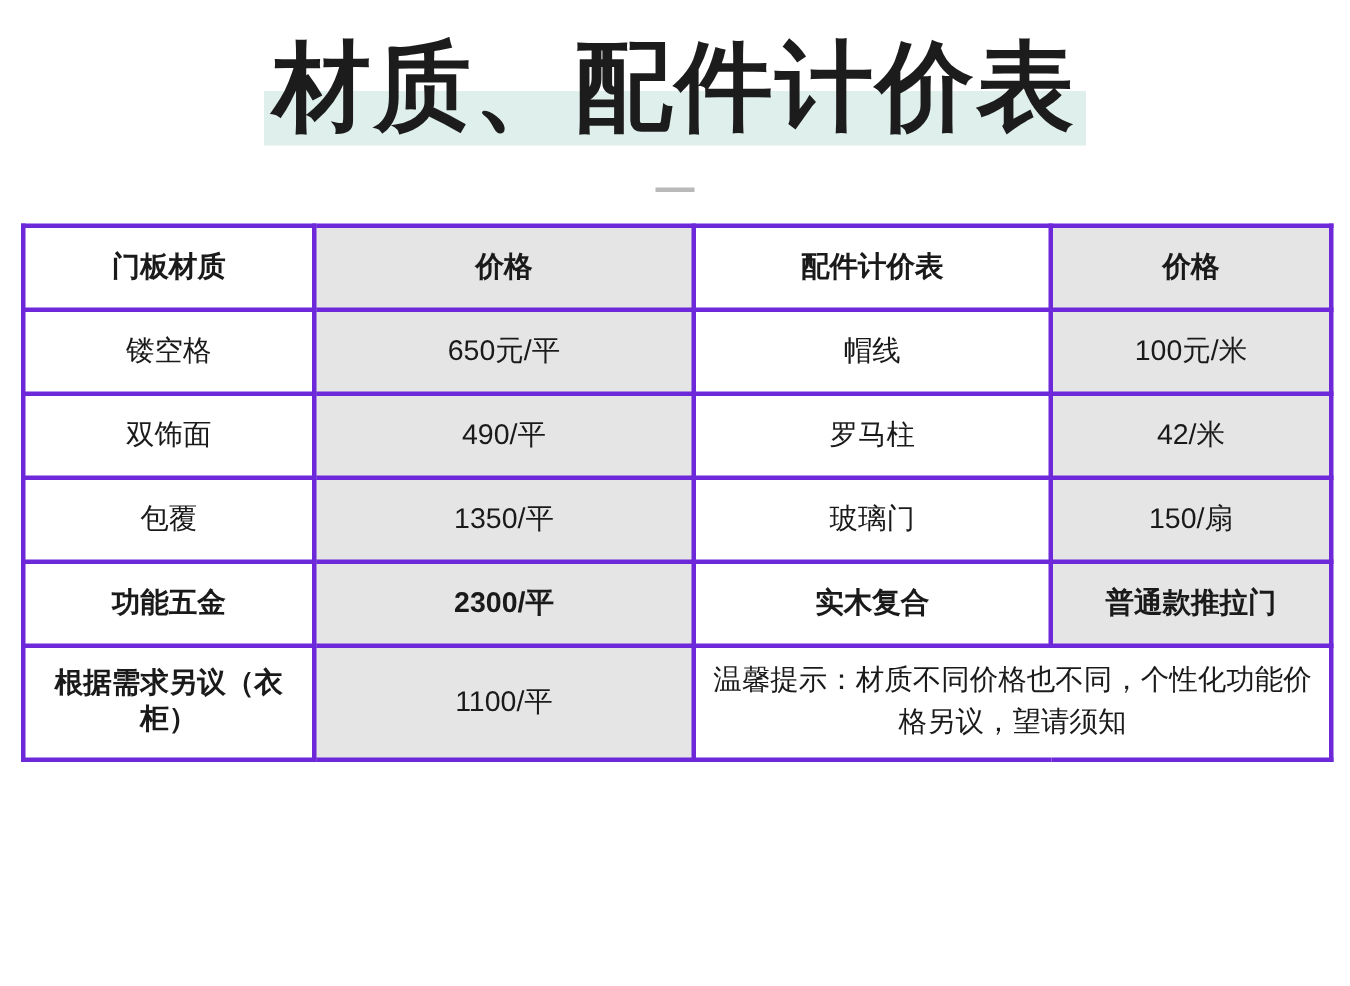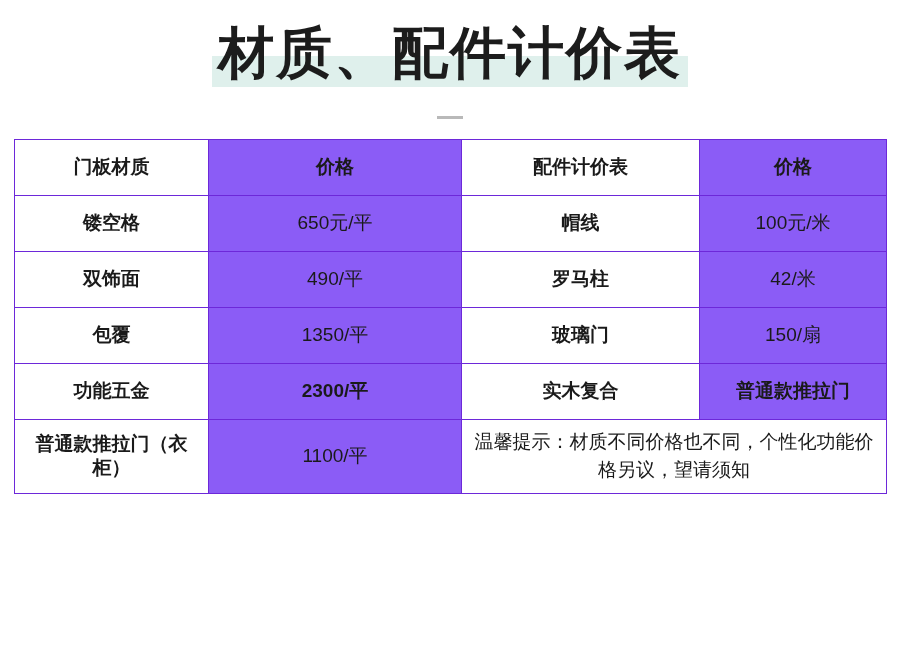--- a/index.html
+++ b/index.html
@@ -19,21 +19,21 @@
     width: 900px;
     height: 657px;
     box-sizing: border-box;
   }
   .title-wrap {
     text-align: center;
     padding-top: 22px;
   }
   .title {
     display: inline-block;
-    font-size: 56px;
+    font-size: 65px;
     font-weight: bold;
     letter-spacing: 2px;
     line-height: 1.12;
     color: #1c1c1c;
     background: linear-gradient(to bottom, rgba(255,255,255,0) 0%, rgba(255,255,255,0) 52%, #dff0ec 52%, #dff0ec 100%);
     padding: 0 6px 2px 6px;
   }
   .divider-wrap {
     text-align: center;
     margin-top: 18px;
@@ -48,44 +48,43 @@
   .table-wrap {
     padding: 0 14px;
   }
   table.price-table {
     border-collapse: collapse;
     width: 872px;
     table-layout: fixed;
   }
   table.price-table td,
   table.price-table th {
-    border: 1px solid #6d28d9;
+    border: 3px solid #6d28d9;
     text-align: center;
     vertical-align: middle;
     font-size: 19px;
     padding: 8px 6px;
     height: 56px;
     box-sizing: border-box;
   }
   .col-a { width: 194px; }
   .col-b { width: 253px; }
   .col-c { width: 238px; }
   .col-d { width: 187px; }
 
   .hdr td {
     font-weight: bold;
     font-size: 20px;
     height: 66px;
   }
   .tint {
-    background: #8b5cf6;
+    background: #e5e5e5;
   }
   .plain {
     background: #ffffff;
-    font-weight: bold;
   }
   .bold-cell {
     font-weight: bold;
   }
   .note-cell {
     font-size: 15px;
     text-align: left;
     line-height: 1.5;
     padding: 8px 10px;
     font-weight: normal;
@@ -147,21 +146,21 @@
         </tr>
 
         <tr>
           <td class="plain bold-cell">功能五金</td>
           <td class="tint bold-cell">2300/平</td>
           <td class="plain bold-cell">实木复合</td>
           <td class="tint bold-cell">普通款推拉门</td>
         </tr>
 
         <tr>
-          <td class="plain wrap-cell">普通款推拉门（衣柜）</td>
+          <td class="plain wrap-cell">根据需求另议（衣柜）</td>
           <td class="tint">1100/平</td>
           <td class="plain note-cell" colspan="2">温馨提示：材质不同价格也不同，个性化功能价格另议，望请须知</td>
         </tr>
       </tbody>
     </table>
   </div>
 
 </div>
 
 </body></html>

